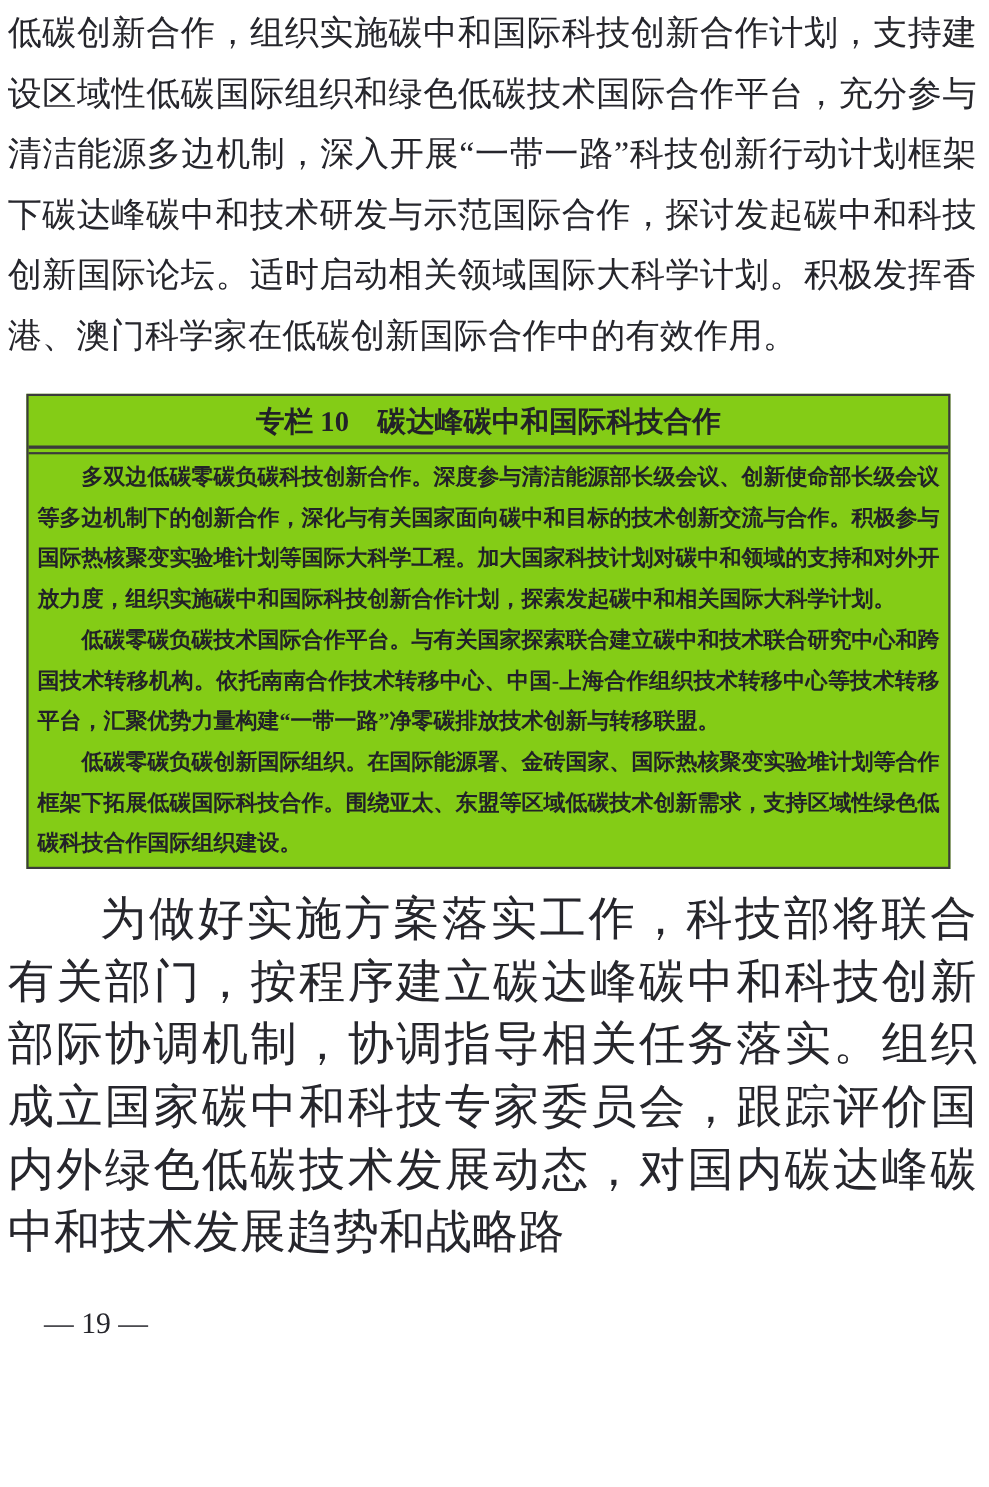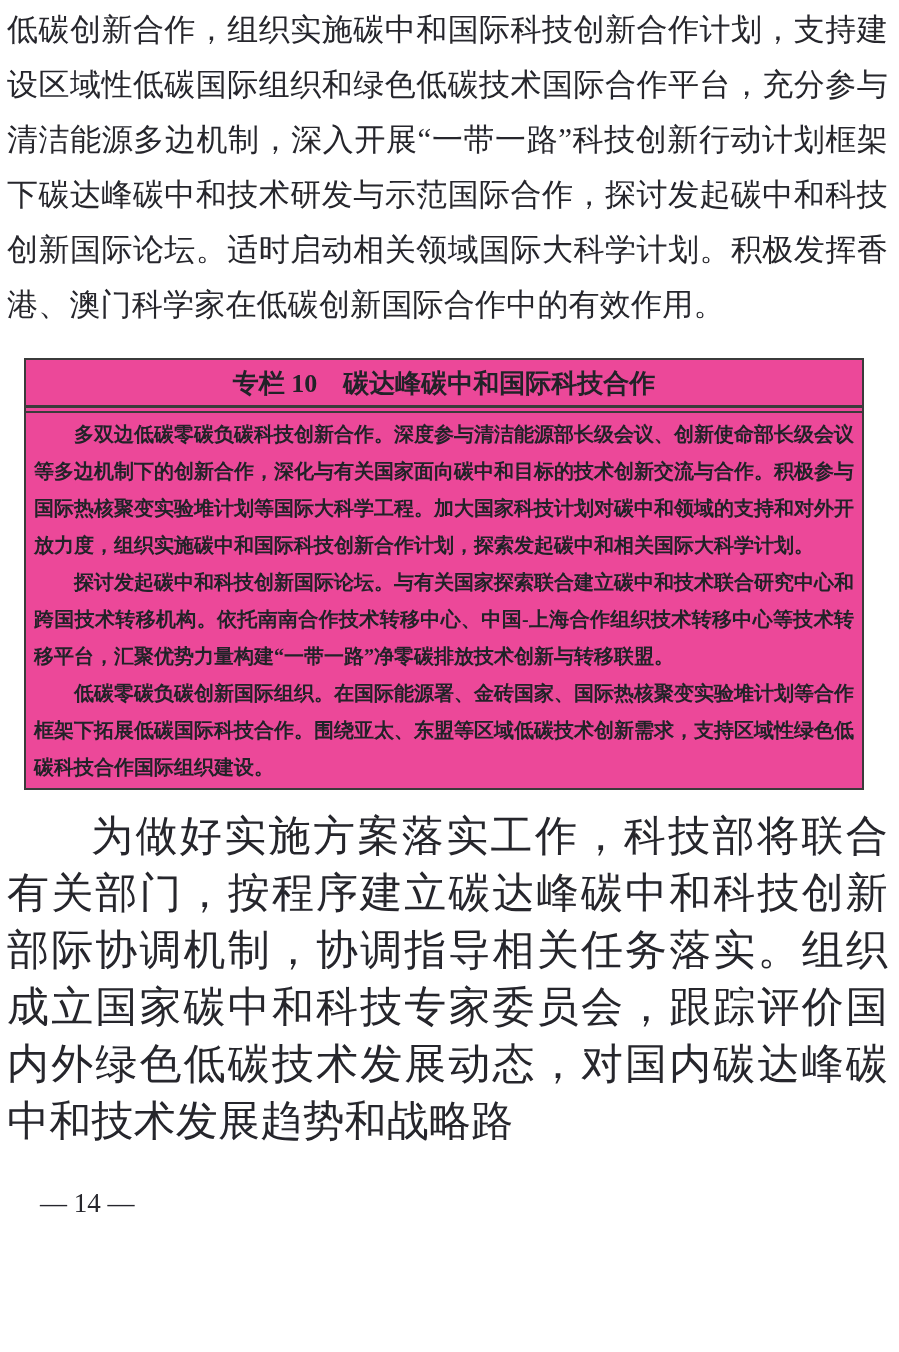--- a/index.html
+++ b/index.html
@@ -23,21 +23,21 @@
     font-size: 31px;
     line-height: 55px;
     text-align: justify;
     letter-spacing: 0.2px;
   }
   .column-box {
     margin-left: 17px;
     margin-top: 26px;
     width: 840px;
     border: 2px solid #3b3b3b;
-    background: #ec4899;
+    background: #84cc16;
   }
   .box-header {
     height: 48px;
     line-height: 48px;
     text-align: center;
     font-size: 26px;
     font-weight: bold;
     border-bottom: 3px solid #3b3b3b;
     color: #222228;
   }
@@ -76,23 +76,23 @@
 
 <div class="page">
   <div class="content">
 
     <p class="para-top">低碳创新合作，组织实施碳中和国际科技创新合作计划，支持建设区域性低碳国际组织和绿色低碳技术国际合作平台，充分参与清洁能源多边机制，深入开展“一带一路”科技创新行动计划框架下碳达峰碳中和技术研发与示范国际合作，探讨发起碳中和科技创新国际论坛。适时启动相关领域国际大科学计划。积极发挥香港、澳门科学家在低碳创新国际合作中的有效作用。</p>
 
     <div class="column-box">
       <div class="box-header">专栏 10　碳达峰碳中和国际科技合作</div>
       <div class="box-body">
         <p>多双边低碳零碳负碳科技创新合作。深度参与清洁能源部长级会议、创新使命部长级会议等多边机制下的创新合作，深化与有关国家面向碳中和目标的技术创新交流与合作。积极参与国际热核聚变实验堆计划等国际大科学工程。加大国家科技计划对碳中和领域的支持和对外开放力度，组织实施碳中和国际科技创新合作计划，探索发起碳中和相关国际大科学计划。</p>
-        <p>探讨发起碳中和科技创新国际论坛。与有关国家探索联合建立碳中和技术联合研究中心和跨国技术转移机构。依托南南合作技术转移中心、中国-上海合作组织技术转移中心等技术转移平台，汇聚优势力量构建“一带一路”净零碳排放技术创新与转移联盟。</p>
+        <p>低碳零碳负碳技术国际合作平台。与有关国家探索联合建立碳中和技术联合研究中心和跨国技术转移机构。依托南南合作技术转移中心、中国-上海合作组织技术转移中心等技术转移平台，汇聚优势力量构建“一带一路”净零碳排放技术创新与转移联盟。</p>
         <p>低碳零碳负碳创新国际组织。在国际能源署、金砖国家、国际热核聚变实验堆计划等合作框架下拓展低碳国际科技合作。围绕亚太、东盟等区域低碳技术创新需求，支持区域性绿色低碳科技合作国际组织建设。</p>
       </div>
     </div>
 
     <p class="para-bottom">为做好实施方案落实工作，科技部将联合有关部门，按程序建立碳达峰碳中和科技创新部际协调机制，协调指导相关任务落实。组织成立国家碳中和科技专家委员会，跟踪评价国内外绿色低碳技术发展动态，对国内碳达峰碳中和技术发展趋势和战略路</p>
 
-    <div class="page-number">— 14 —</div>
+    <div class="page-number">— 19 —</div>
 
   </div>
 </div>
 
 </body></html>

